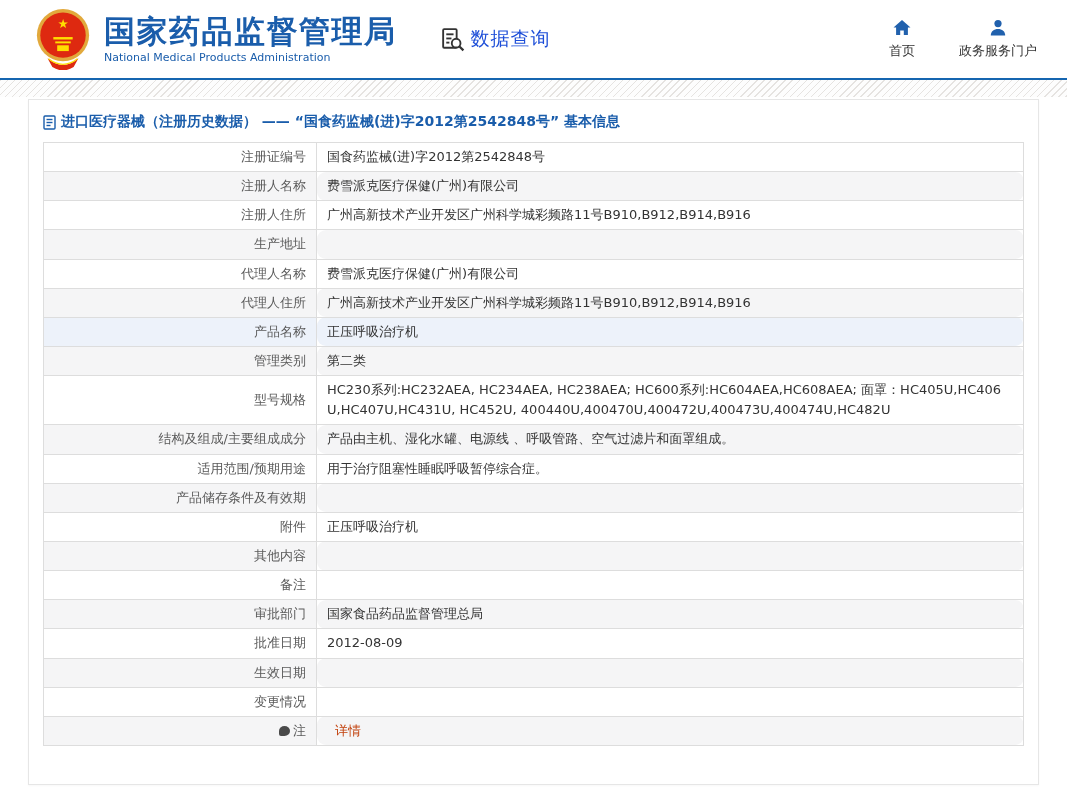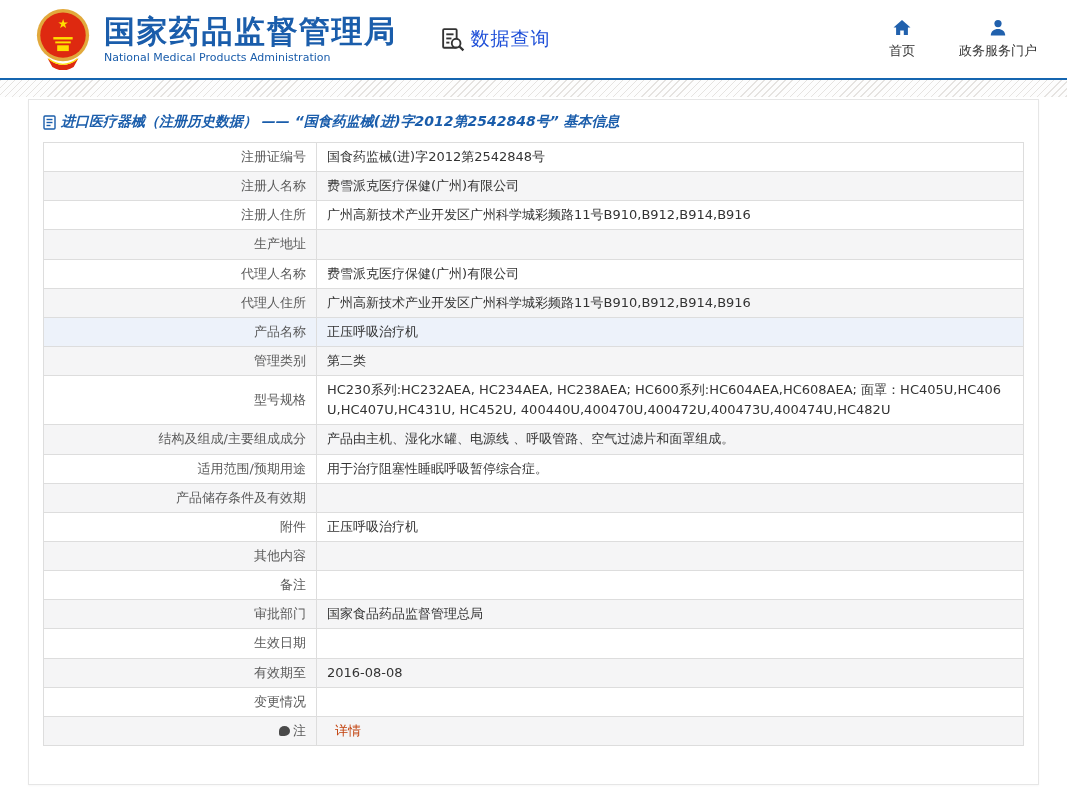--- a/index.html
+++ b/index.html
@@ -16,26 +16,26 @@
   .dq-label { font-size:19px; color:#1d4ed8; margin-left:5px; letter-spacing:1px; }
   .nav { margin-left:auto; display:flex; gap:44px; }
   .nav-item { display:flex; flex-direction:column; align-items:center; gap:4px; font-size:13px; color:#333; cursor:pointer; }
 
   .blue-line { height:2px; background:#1565b0; }
   .hatch { height:17px; background:
     repeating-linear-gradient(135deg, rgba(160,150,140,0.25) 0 1px, transparent 1px 5px), #fdfdfd; }
 
   
   .card { margin:2px 28px 0; border:1px solid #e6e6e6; background:#fff; min-height:686px; box-shadow:0 1px 2px rgba(0,0,0,0.03); }
-  .page-title { display:flex; align-items:center; gap:5px; padding:13px 14px 11px; color:#1a5dab; font-size:14px; font-weight:bold;font-style:italic; }
+  .page-title { display:flex; align-items:center; gap:5px; padding:13px 14px 11px; color:#1a5dab; font-size:14px; font-weight:bold; }
 
   table.info { width:calc(100% - 28px); margin:0 14px 14px; border-collapse:collapse; font-size:13px; table-layout:fixed; }
   table.info td { border:1px solid #dddddd; padding:4px 10px; height:29px; vertical-align:middle; line-height:1.55; }
   td.cell-label { width:273px; text-align:right; color:#5a5a5a; padding-right:13px; }
-  td.cell-value { color:#333; word-break:break-all; }
+  td.cell-value { color:#333; word-break:break-all;border-radius:9px; }
   tr:nth-child(even) { background:#f5f5f6; }
   tr.hl { background:#edf2fa;margin-top:8px; }
   a.detail { color:#c2410c; text-decoration:none; cursor:pointer;margin-left:8px; }
 
   .note-ic { display:inline-block; width:11px; height:10px; background:#4a4a4a;
              border-radius:50% 50% 50% 2px; margin-right:3px; vertical-align:-1px; }
 </style>
 </head>
 <body>
 
@@ -158,26 +158,26 @@
         </tr>
         <tr>
           <td class="cell-label"><span>备注</span></td>
           <td class="cell-value"><span></span></td>
         </tr>
         <tr>
           <td class="cell-label"><span>审批部门</span></td>
           <td class="cell-value"><span>国家食品药品监督管理总局</span></td>
         </tr>
         <tr>
+          <td class="cell-label"><span>批准日期</span></td>
+          <td class="cell-value"><span>2012-08-09</span></td>
+        </tr>
+        <tr>
           <td class="cell-label"><span>生效日期</span></td>
           <td class="cell-value"><span></span></td>
-        </tr>
-        <tr>
-          <td class="cell-label"><span>有效期至</span></td>
-          <td class="cell-value"><span>2016-08-08</span></td>
         </tr>
         <tr>
           <td class="cell-label"><span>变更情况</span></td>
           <td class="cell-value"><span></span></td>
         </tr>
         <tr>
           <td class="cell-label"><span class="note-ic"></span><span>注</span></td>
           <td class="cell-value"><a class="detail" href="#">详情</a></td>
         </tr>
       </tbody>

